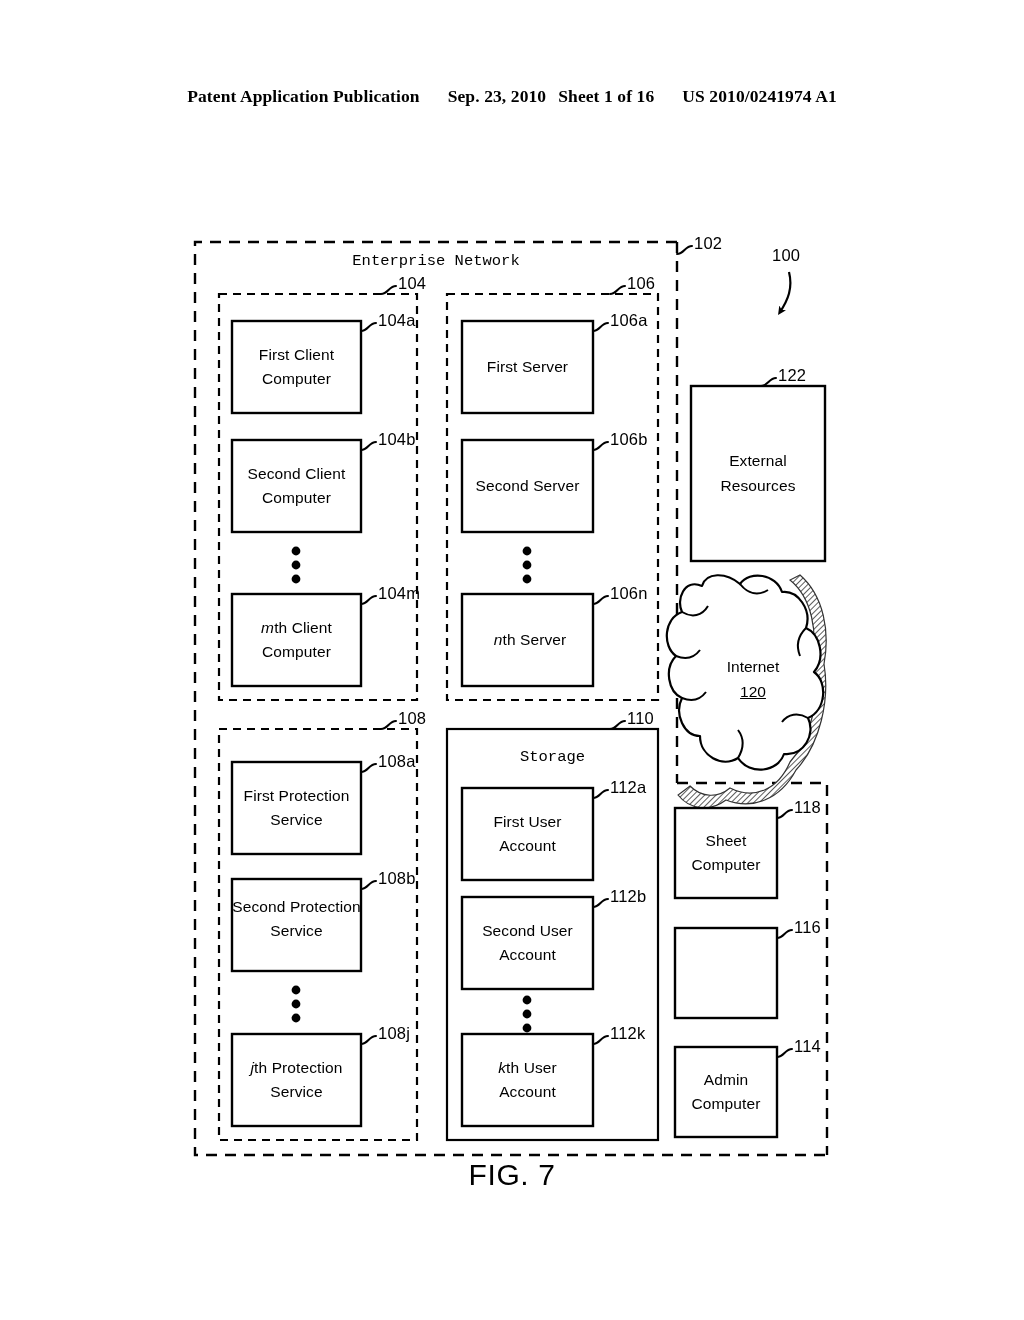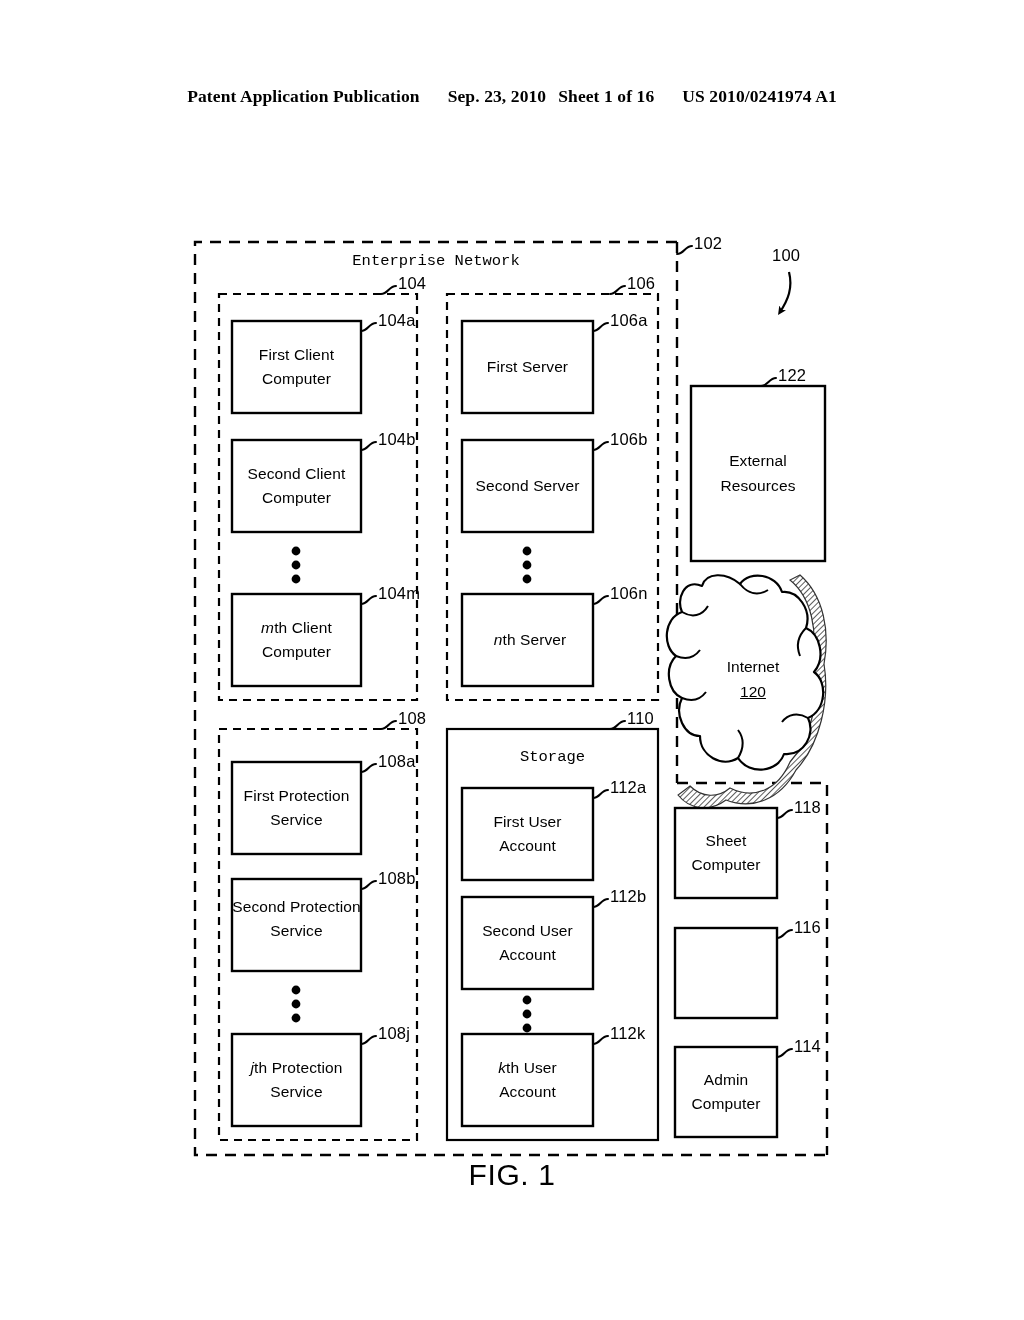--- a/index.html
+++ b/index.html
@@ -326,14 +326,14 @@
 
   <div class="reftag" style="left:610px; top:778px;">112a</div>
   <div class="reftag" style="left:610px; top:887px;">112b</div>
   <div class="reftag" style="left:610px; top:1024px;">112k</div>
 
   <div class="reftag" style="left:778px; top:366px;">122</div>
   <div class="reftag" style="left:794px; top:798px;">118</div>
   <div class="reftag" style="left:794px; top:918px;">116</div>
   <div class="reftag" style="left:794px; top:1037px;">114</div>
 
-  <div class="figcaption">FIG. 1</div>
+  <div class="figcaption">FIG. 7</div>
 </div>
 
 </body></html>

